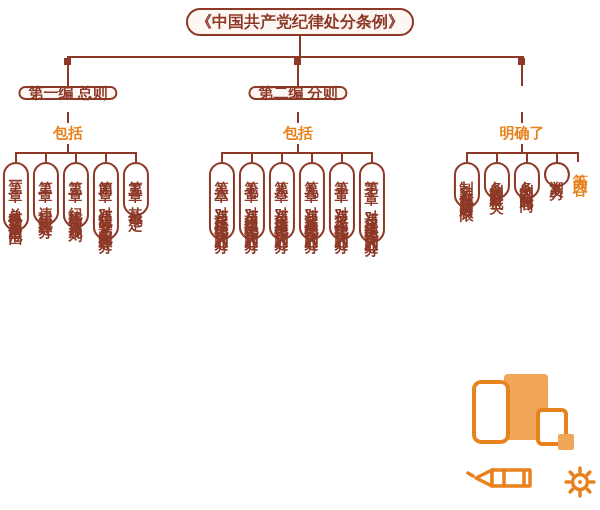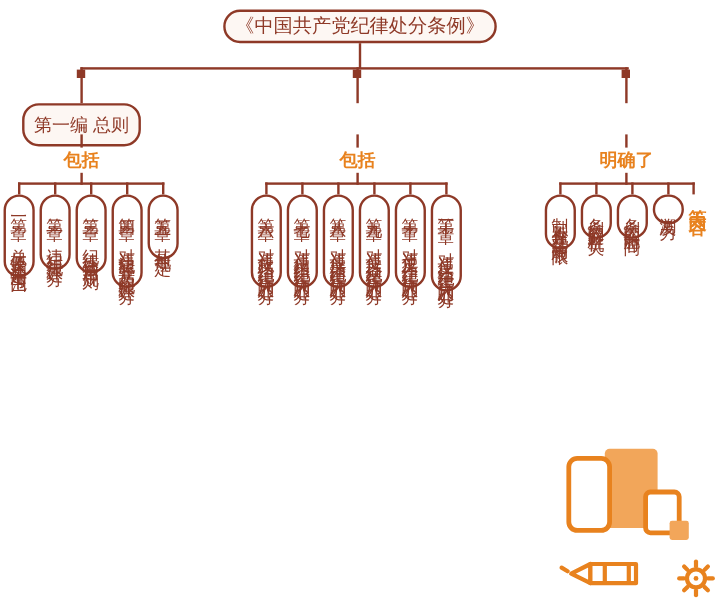--- a/index.html
+++ b/index.html
@@ -4,22 +4,22 @@
 <style>
   :root{
     --red:#8e3927;
     --orange:#e8821e;
   }
   *{margin:0;padding:0;box-sizing:border-box;}
   body{background:#ffffff;font-family:"Liberation Sans","DejaVu Sans",sans-serif;}
   .canvas{position:relative;width:600px;height:510px;background:#fff;overflow:hidden;}
   .line{position:absolute;background:var(--red);}
   .node{position:absolute;width:7px;height:7px;background:var(--red);}
-  .box{position:absolute;border:2px solid var(--red);border-radius:14px;background:#fff;color:var(--red);font-weight:normal;}
-  .hbox{height:36px;display:flex;align-items:center;justify-content:center;font-size:15px;transform:translateX(-50%);padding:0 8px;white-space:nowrap;background:#fdf7f3;}
+  .box{position:absolute;border:2px solid var(--red);border-radius:14px;background:#fff;color:var(--red);font-weight:bold;}
+  .hbox{height:14px;display:flex;align-items:center;justify-content:center;font-size:15px;transform:translateX(-50%);padding:0 8px;white-space:nowrap;background:#fdf7f3;}
   .title-box{top:8px;left:300px;height:28px;font-size:16px;}
   .part-box{top:86px;}
   .vbox{top:162px;writing-mode:vertical-rl;text-orientation:upright;font-size:14px;letter-spacing:3px;line-height:1.15;padding:6px 3px;transform:translateX(-50%);}
   .olabel{position:absolute;top:123px;color:var(--orange);font-weight:bold;font-size:15px;background:#fff;transform:translateX(-50%);padding:1px 3px;white-space:nowrap;z-index:2;}
   .vlabel{position:absolute;color:var(--orange);font-weight:bold;font-size:15px;writing-mode:vertical-rl;text-orientation:upright;letter-spacing:3px;line-height:1.1;transform:translateX(-50%);}
   .deco{position:absolute;left:466px;top:372px;}
 </style>
 </head>
 <body>
 
@@ -30,20 +30,21 @@
   <div class="line" style="left:299px;top:36px;width:2px;height:21px"></div>
   <div class="line" style="left:67px;top:56px;width:457px;height:2px"></div>
   <div class="line" style="left:67px;top:56px;width:2px;height:30px"></div>
   <div class="line" style="left:297px;top:56px;width:2px;height:30px"></div>
   <div class="line" style="left:521px;top:56px;width:2px;height:30px"></div>
   <div class="node" style="left:64px;top:58px"></div>
   <div class="node" style="left:294px;top:58px"></div>
   <div class="node" style="left:518px;top:58px"></div>
 
   <div class="box hbox part-box" style="left:68px">第一编 总则</div>
+  <div class="box hbox part-box" style="left:298px">第二编 分则</div>
 
   <div class="line" style="left:67px;top:112px;width:2px;height:42px"></div>
   <div class="line" style="left:297px;top:112px;width:2px;height:42px"></div>
   <div class="line" style="left:521px;top:112px;width:2px;height:42px"></div>
 
   <div class="olabel" style="left:68px">包括</div>
   <div class="olabel" style="left:298px">包括</div>
   <div class="olabel" style="left:522px">明确了</div>
 
   <div class="line" style="left:15px;top:152px;width:122px;height:2px"></div>

